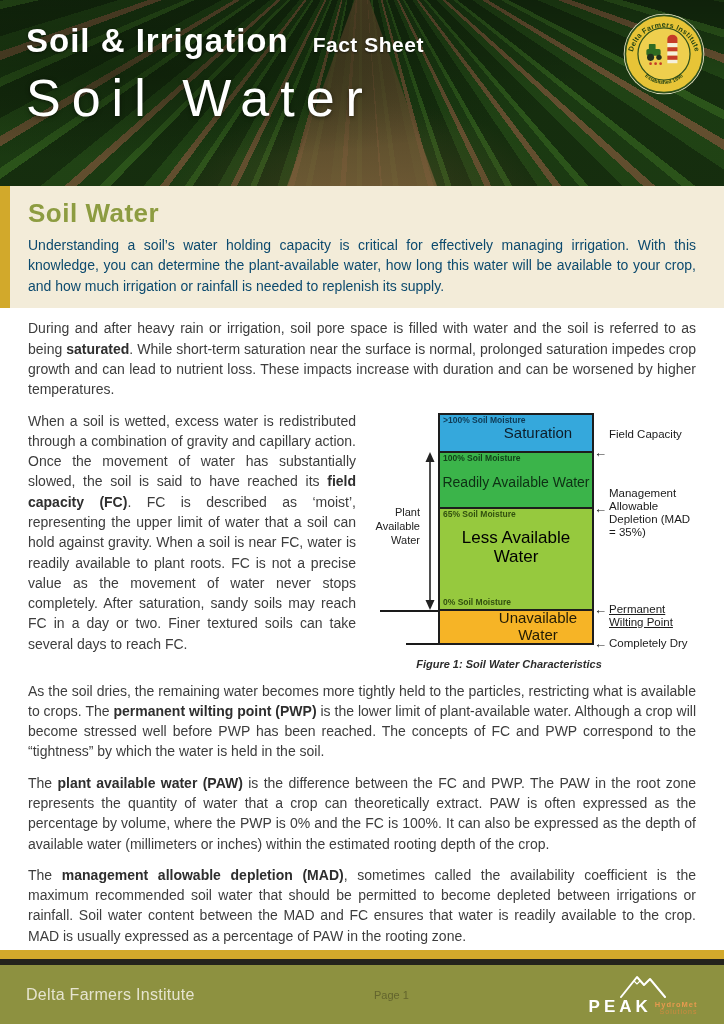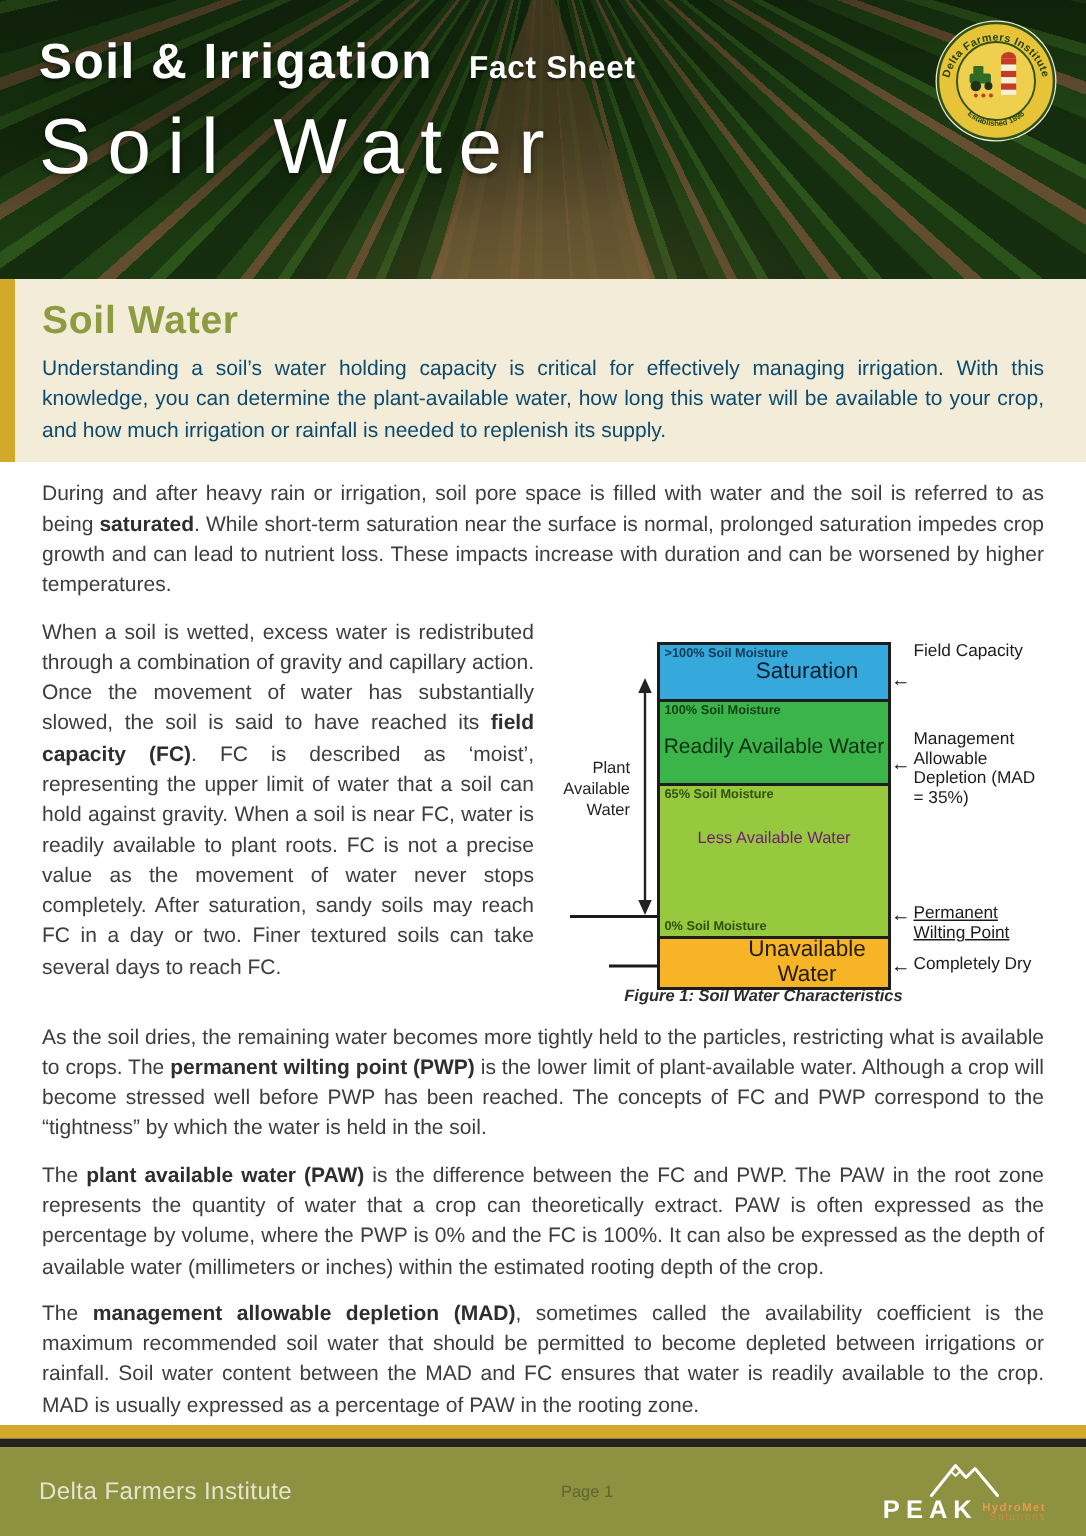--- a/index.html
+++ b/index.html
@@ -33,36 +33,36 @@
   main{flex:1 1 auto;overflow:hidden;padding:10px 28px 0 28px;}
   main p{margin:0 0 11px 0;font-size:14px;line-height:1.45;text-align:justify;color:#3d3d3d;}
   main p .b{font-weight:700;color:#2e2e2e;}
   .split{display:flex;gap:10px;margin-bottom:11px;}
   .split .col{flex:1 1 auto;margin:0;}
   
   figure{flex:0 0 330px;width:330px;margin:2px 0 0 0;}
   .fig-canvas{position:relative;width:330px;height:238px;font-family:"Liberation Sans",sans-serif;}
   .paw-label{position:absolute;left:0;top:92px;width:54px;text-align:right;font-size:11px;line-height:1.28;color:#222;}
   .paw-arrow{position:absolute;left:57px;top:39px;}
-  .boxes{position:absolute;left:72px;top:15px;width:156px;}
+  .boxes{position:absolute;left:72px;top:0;width:156px;}
   .layer{box-sizing:border-box;border:2px solid #1d1d1d;width:156px;display:flex;flex-direction:column;}
   .layer + .layer{margin-top:-2px;}
   .layer-blue{height:40px;background:#35a8dc;}
   .layer-green{height:58px;background:#3bb44a;}
   .layer-lime{height:104px;background:#96c93e;}
   .layer-yellow{height:36px;background:#f6b426;justify-content:center;}
   .mois{font-size:8.5px;font-weight:700;padding:1px 3px 0 3px;line-height:1.1;}
   .mois-blue{color:#0e3a55;}
   .mois-green{color:#124219;}
   .mois-lime{color:#32510f;}
   .mois-bottom{margin-top:auto;padding-bottom:1px;}
   .lname{text-align:center;line-height:1.1;margin-left:44px;}
   .lname-sat{font-size:15px;color:#0d1d2a;margin-top:0px;}
   .lname-raw{font-size:14px;color:#0e3014;margin:auto 0;padding-bottom:4px;}
-  .lname-law{font-size:11px;color:#701a75;margin:auto 14px;padding-bottom:10px;}
+  .lname-law{font-size:17px;color:#000000;margin:auto 14px;padding-bottom:10px;}
   .lname-uw{font-size:15px;color:#221c05;}
   .ext-line{position:absolute;left:14px;top:197px;width:58px;height:2px;background:#1a1a1a;}
   .ext-line2{position:absolute;left:40px;top:230px;width:32px;height:2px;background:#1a1a1a;}
   .rl-arrow{position:absolute;left:228px;font-size:13px;line-height:13px;color:#111;}
   .rl-text{position:absolute;left:243px;width:88px;font-size:11.5px;line-height:1.14;color:#1b1b1b;}
   figcaption{width:250px;margin:7px 0 0 18px;text-align:center;font-size:11px;font-style:italic;font-weight:600;color:#2c2c2c;}
   
   .rule-gold{height:9px;background:#d2a92b;flex:0 0 auto;}
   .rule-dark{height:6px;background:#23231c;flex:0 0 auto;}
   footer{height:59px;flex:0 0 auto;background:#8d9140;display:flex;align-items:center;padding:0 26px;}

